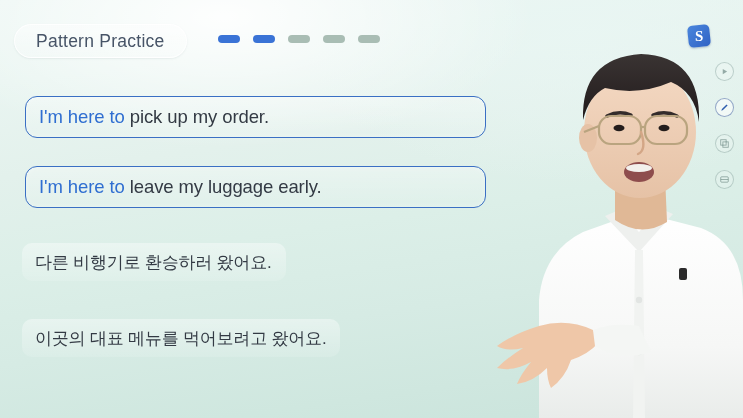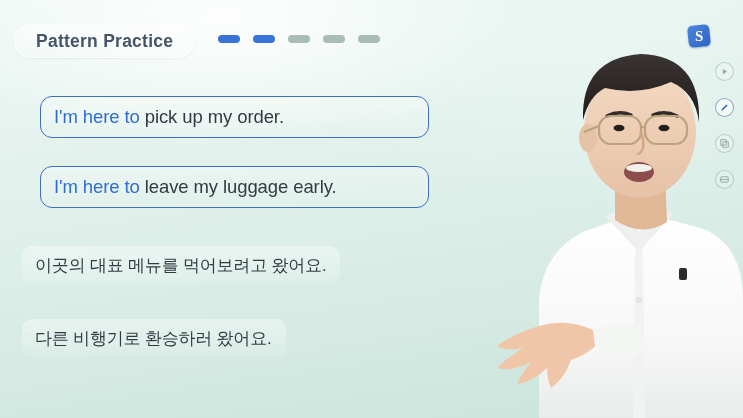--- a/index.html
+++ b/index.html
@@ -41,21 +41,20 @@
     left: 14px;
     top: 24px;
     height: 34px;
     padding: 0 21px;
     display: flex;
     align-items: center;
     border-radius: 20px;
     border: 1px solid rgba(255,255,255,0.85);
     background: linear-gradient(180deg, rgba(255,255,255,0.50) 0%, rgba(255,255,255,0.18) 100%);
     box-shadow: 0 1px 2px rgba(90,120,115,0.10);
-    font-weight: bold;
   }
 
   #chapter-pill .txt {
     font-size: 17.5px;
     letter-spacing: 0.25px;
     color: #475467;
     white-space: nowrap;
   }
 
   #progress-dots {
@@ -142,22 +141,22 @@
   
   #content {
     position: absolute;
     left: 0;
     top: 96px;
     width: 440px;
   }
 
   .en-row {
     position: relative;
-    margin-left: 40px;
-    width: 389px;
+    margin-left: 25px;
+    width: 461px;
     height: 42px;
     border: 1.6px solid #3a6fc4;
     border-radius: 12px;
     display: flex;
     align-items: center;
     padding-left: 13px;
     background: linear-gradient(180deg, rgba(255,255,255,0.30) 0%, rgba(255,255,255,0.06) 100%);
     box-shadow: inset 0 0 6px rgba(255,255,255,0.35);
     text-align: center;
   }
@@ -315,23 +314,23 @@
         <span class="hl">I'm here to</span><span> pick up my order.</span>
       </div>
     </div>
 
     <div class="en-row second">
       <div class="en-text">
         <span class="hl">I'm here to</span><span> leave my luggage early.</span>
       </div>
     </div>
 
+    <div class="kr-row">
+      <span class="kr-text">다른 비행기로 환승하러 왔어요.</span>
+    </div>
+
     <div class="kr-row first">
       <span class="kr-text">이곳의 대표 메뉴를 먹어보려고 왔어요.</span>
     </div>
 
-    <div class="kr-row">
-      <span class="kr-text">다른 비행기로 환승하러 왔어요.</span>
-    </div>
-
   </div>
 
 </div>
 
 </body></html>

